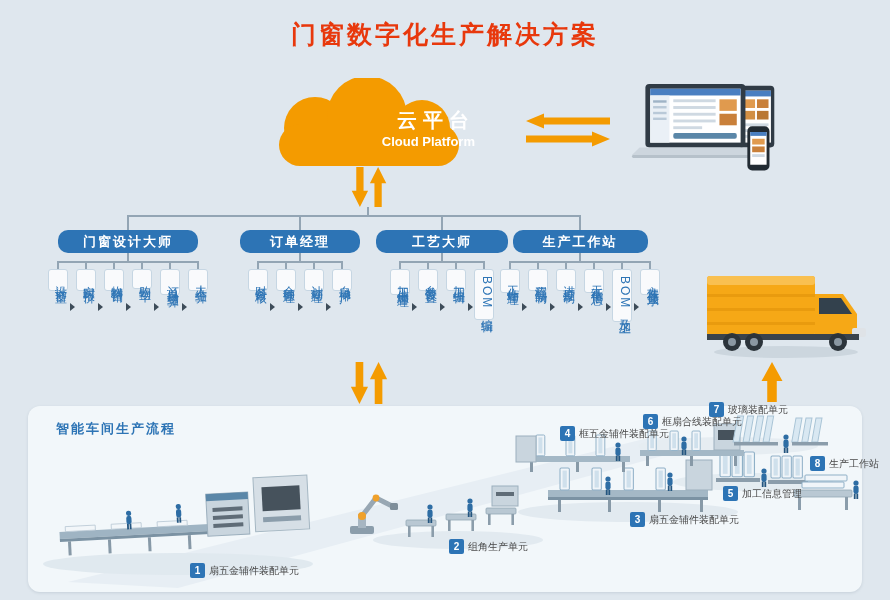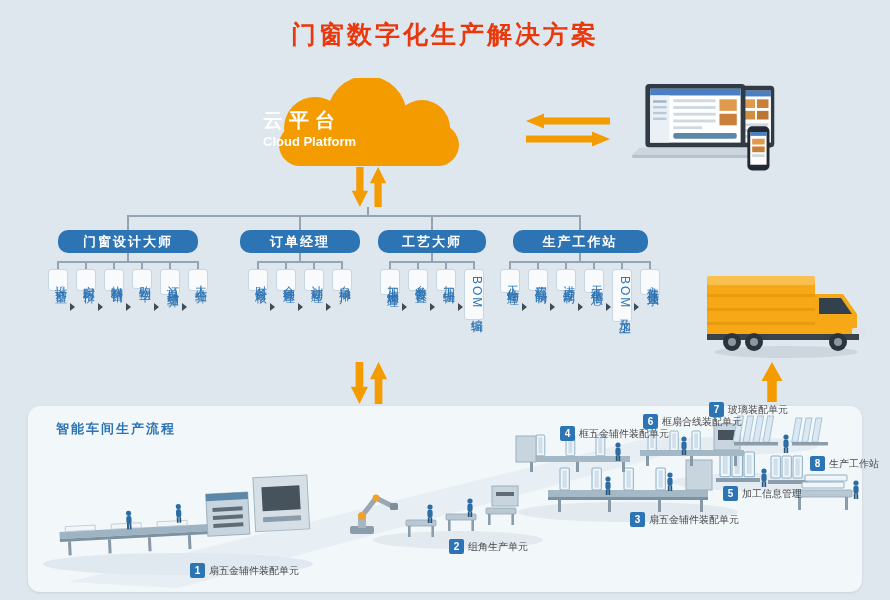--- a/index.html
+++ b/index.html
@@ -15,21 +15,21 @@
     position:absolute; top:18px; left:0; width:100%;
     text-align:center; font-size:25px; font-weight:bold;
     color:#e8380c; letter-spacing:3px;
   }
 
   
   .cloud { position:absolute; left:263px; top:78px; width:212px; height:90px; }
   .cloud svg { position:absolute; inset:0; }
   .cloud-text {
     position:absolute; inset:0; display:flex; flex-direction:column;
-    align-items:flex-start; justify-content:center; padding-top:10px; 
+    align-items:flex-end; justify-content:center; padding-top:10px; 
     color:#fff; z-index:2;
   }
   .cloud-title { font-size:20px; font-weight:bold; letter-spacing:6px; }
   .cloud-sub   { font-size:13px; font-weight:bold; }
 
   
   .arrowbox { position:absolute; }
 
   
   .hline, .vline { position:absolute; background:#93a5b4; }
@@ -210,21 +210,21 @@
           <div class="cbox">计划管理</div>
         </div>
       <div class="slot">
           <div class="cbox">自动排产</div>
         </div>
     </div>
   </div>
 
   <div class="branch" style="left:376px;">
     <div class="b-drop"></div>
-    <div class="b-header" style="width:108px;">工艺大师</div>
+    <div class="b-header" style="width:132px;">工艺大师</div>
     <div class="b-stub"></div>
     <div class="b-children">
       <div class="slot">
           <div class="cbox">加工信息管理</div>
         </div>
       <div class="slot">
           <div class="cbox">参数设置</div>
         </div>
       <div class="slot">
           <div class="cbox">加工编辑</div>

